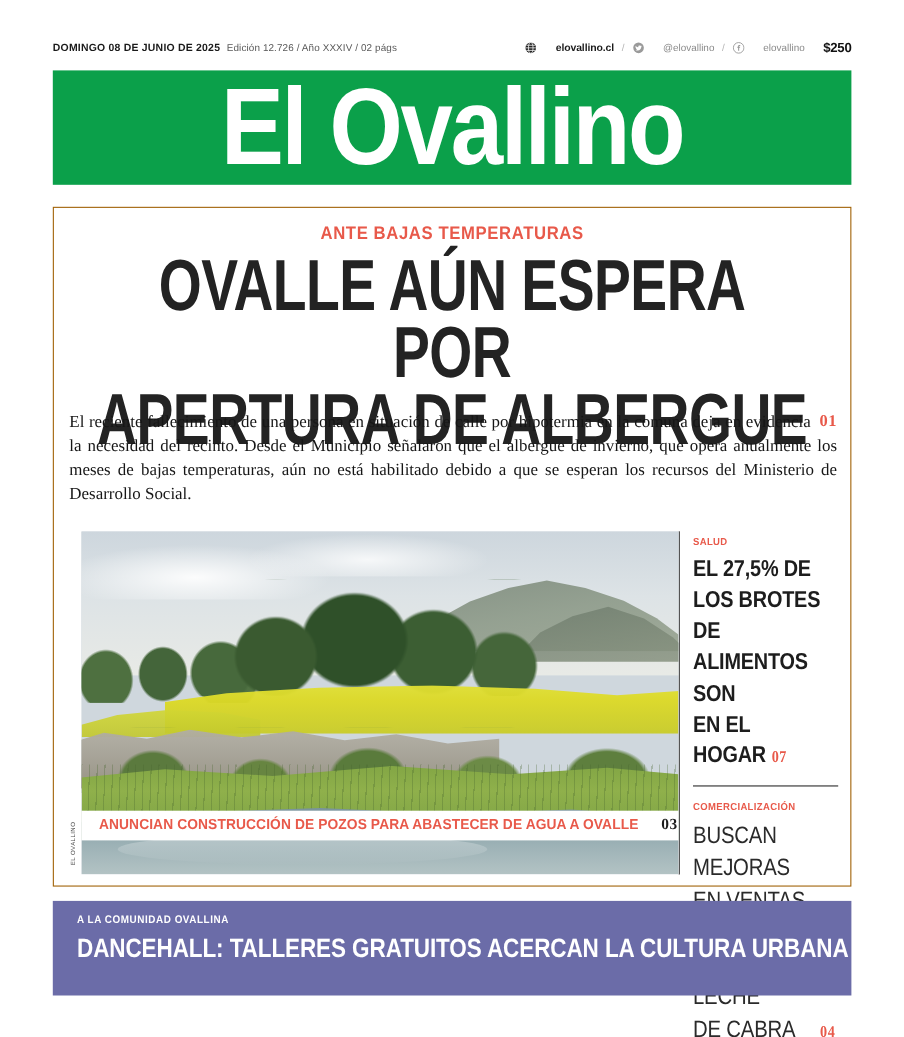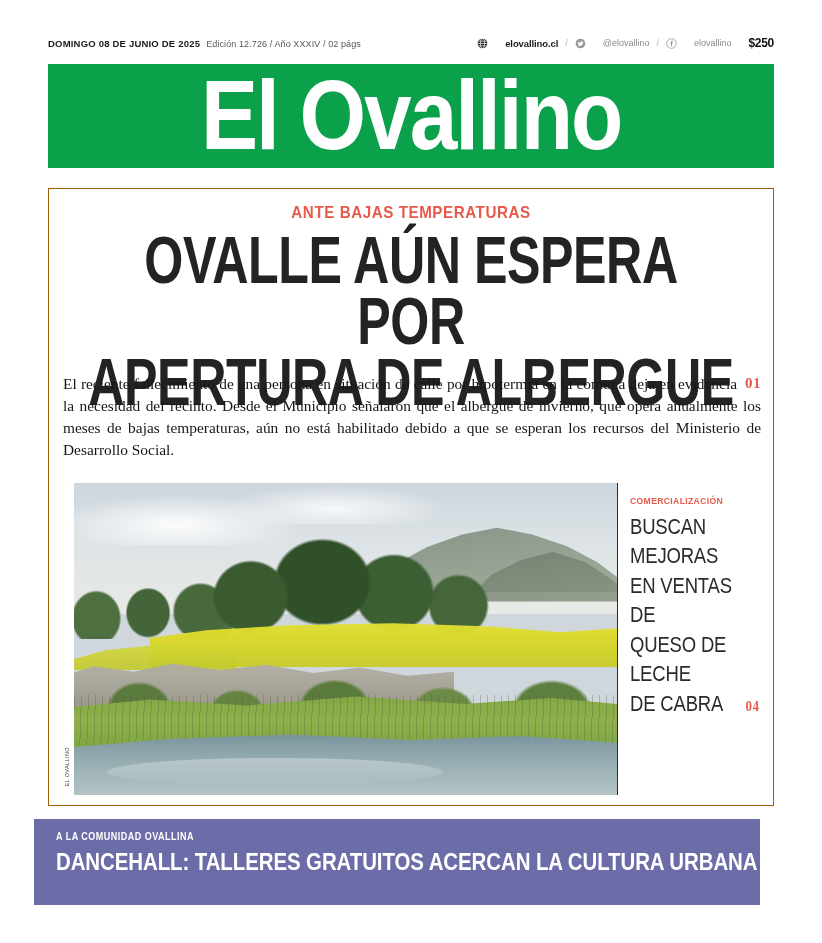--- a/index.html
+++ b/index.html
@@ -355,21 +355,21 @@
   .side-page.spaced { padding-left: 26px; }
   .side-divider {
     border-top: 1px solid #2b2b2b;
     margin-top: 13px;
     width: 132px;
   }
 
   
   .promo {
     position: absolute;
-    left: 34px; top: 819px;
+    left: 48px; top: 819px;
     width: 726px; height: 86px;
     background: #6b6ca8;
     display: flex;
     align-items: stretch;
     overflow: hidden;
   }
   .promo-photo {
     width: 118px;
     height: 86px;
     position: relative;
@@ -519,24 +519,38 @@
           <div class="ph-yellow"></div>
           <div class="ph-yellow2"></div>
           <div class="ph-rocks"></div>
           <div class="ph-shrub-mid"></div>
           <div class="ph-grass"></div>
           <div class="ph-reeds"></div>
           <div class="ph-water"></div>
           <div class="ph-water-shine"></div>
         </div>
 
+        <div class="photo-caption">
+          <span class="cap-text">ANUNCIAN CONSTRUCCIÓN DE POZOS PARA ABASTECER DE AGUA A OVALLE</span>
+          <span class="cap-page">03</span>
+        </div>
       </div>
 
       <div class="sidebar">
 
+        <div class="side-item">
+          <div class="side-kicker">SALUD</div>
+          <div class="side-head">
+            <span>EL 27,5% DE</span><br>
+            <span>LOS BROTES DE</span><br>
+            <span>ALIMENTOS SON</span><br>
+            <span>EN EL HOGAR</span><span class="side-page">07</span>
+          </div>
+          <div class="side-divider"></div>
+        </div>
 
         <div class="side-item second">
           <div class="side-kicker">COMERCIALIZACIÓN</div>
           <div class="side-head light">
             <span>BUSCAN MEJORAS</span><br>
             <span>EN VENTAS DE</span><br>
             <span>QUESO DE LECHE</span><br>
             <span>DE CABRA</span><span class="side-page spaced">04</span>
           </div>
         </div>

